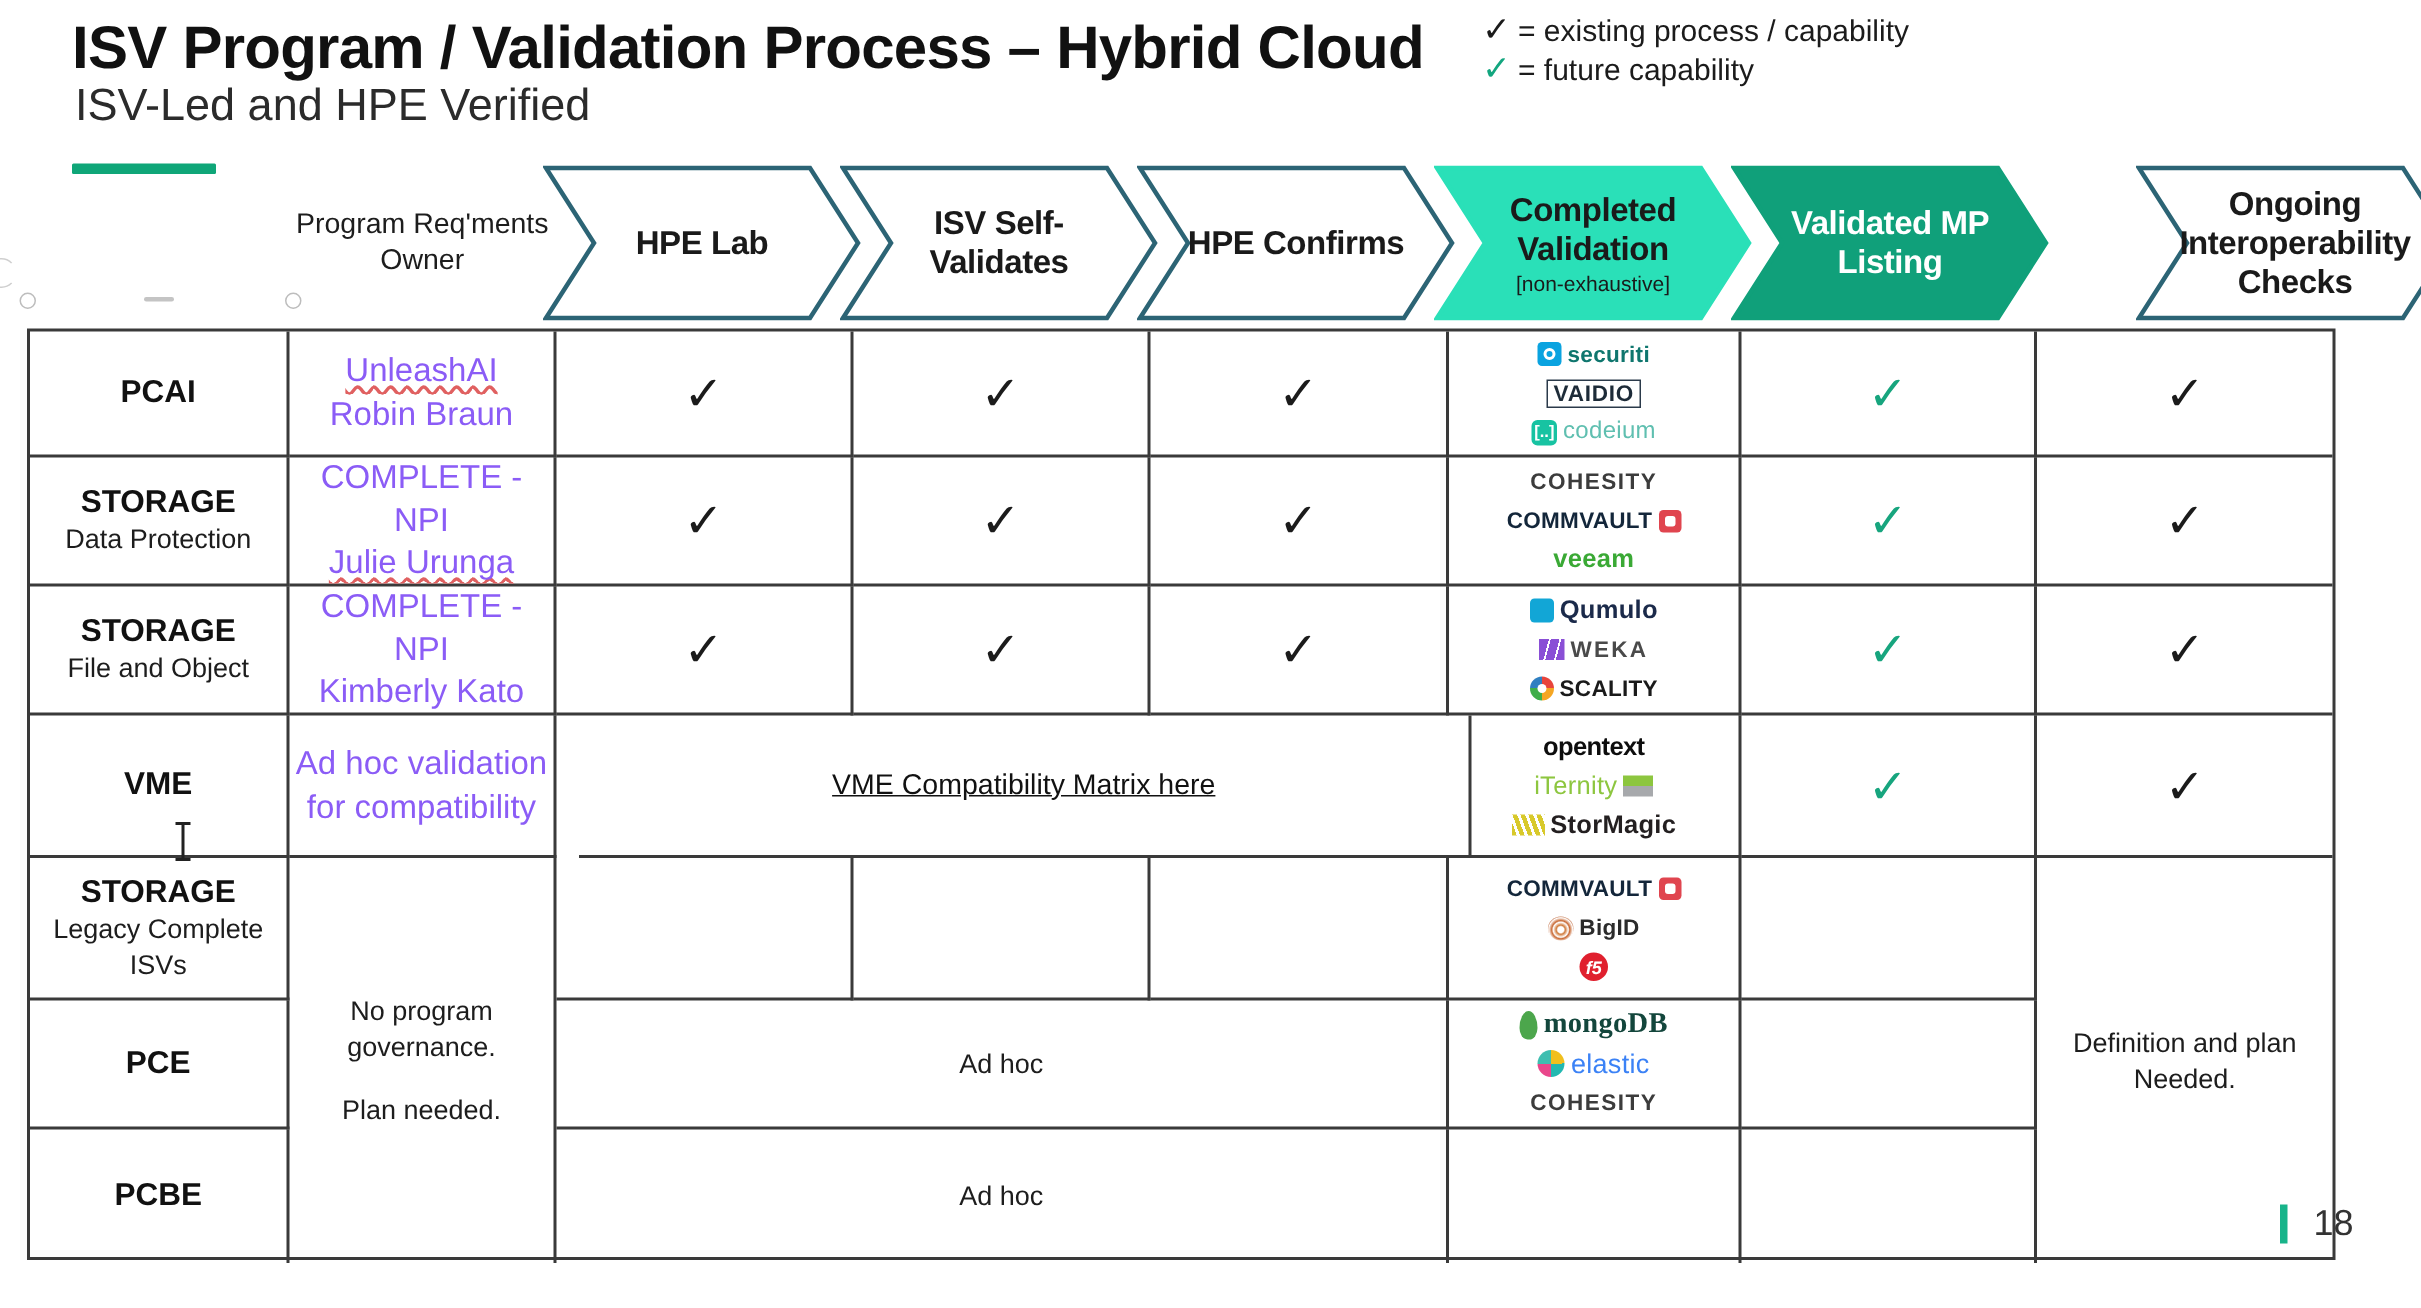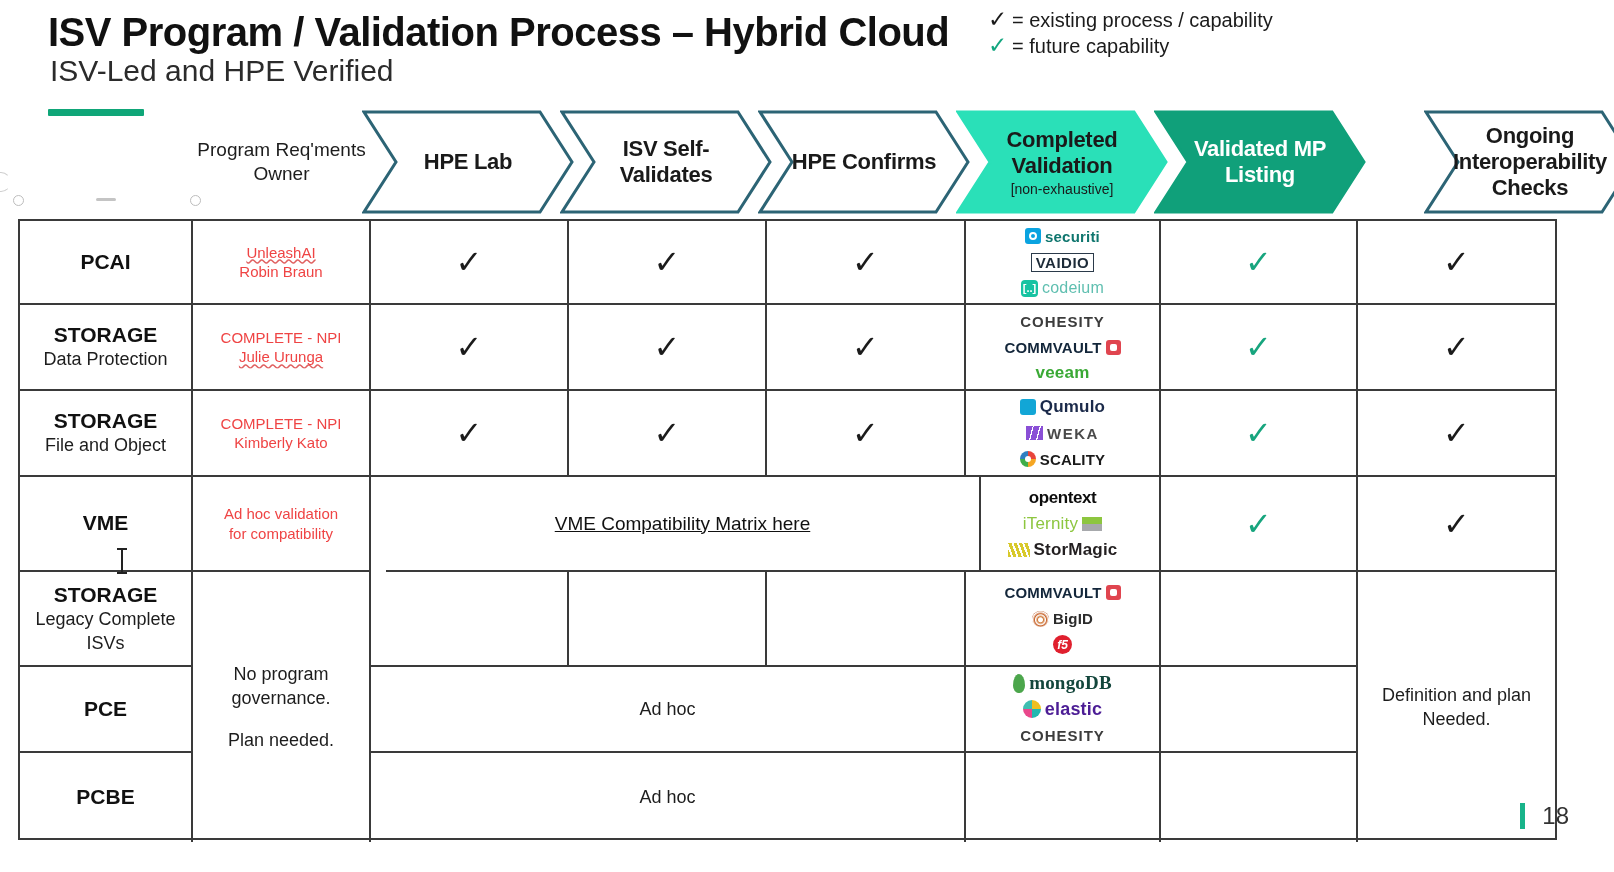--- a/index.html
+++ b/index.html
@@ -47,21 +47,21 @@
   #grid{position:absolute;left:18px;top:219px;width:1539px;height:621px;
         border:2px solid #3a3a3a;box-sizing:border-box;}
   .cell{position:absolute;box-sizing:border-box;display:flex;
         flex-direction:column;align-items:center;justify-content:center;
         text-align:center;border-right:2px solid #3a3a3a;border-bottom:2px solid #3a3a3a;
         overflow:hidden;}
   .cell.no-r{border-right:none;}
   .cell.no-b{border-bottom:none;}
   .seg-title{font-size:21px;font-weight:bold;line-height:1.15;color:#111;}
   .seg-sub{font-size:18px;line-height:1.2;color:#1d1d1d;margin-top:2px;}
-  .owner{font-size:15px;line-height:1.3;color:#ef4444;}
+  .owner{font-size:22px;line-height:1.3;color:#8b5cf6;}
   .plain{font-size:18px;line-height:1.35;color:#1d1d1d;}
   .spell{text-decoration:underline wavy #e06060;text-decoration-skip-ink:none;}
   .check{font-size:32px;line-height:1;font-weight:400;}
   .chk-black{color:#1b1b1b;}
   .chk-green{color:#17a57e;}
   .link{font-size:19px;color:#111;text-decoration:underline;cursor:pointer;}
 
   
   .logostack{display:flex;flex-direction:column;align-items:center;
              justify-content:center;gap:5px;width:100%;}
@@ -404,21 +404,21 @@
     <div class="plain">Ad hoc</div>
   </div>
   <div class="cell" style="left:946px;top:446px;width:195px;height:86px;">
     <div class="logostack">
       <div class="logo">
         <span class="mark m-mongo"></span>
         <span class="lg-txt" style="color:#13463c;font-family:'Liberation Serif',serif;font-size:19px;">mongoDB</span>
       </div>
       <div class="logo">
         <span class="mark m-elastic"></span>
-        <span class="lg-txt" style="color:#4c1d95;font-weight:bold;font-size:18px;">elastic</span>
+        <span class="lg-txt" style="color:#3b82f6;font-weight:normal;font-size:18px;">elastic</span>
       </div>
       <div class="logo">
         <span class="lg-txt" style="color:#3c3c3c;letter-spacing:1px;">COHESITY</span>
       </div>
     </div>
   </div>
   <div class="cell" style="left:1141px;top:446px;width:197px;height:86px;"></div>
 
   <div class="cell no-b" style="left:0;top:532px;width:173px;height:89px;">
     <div class="seg-title">PCBE</div>

